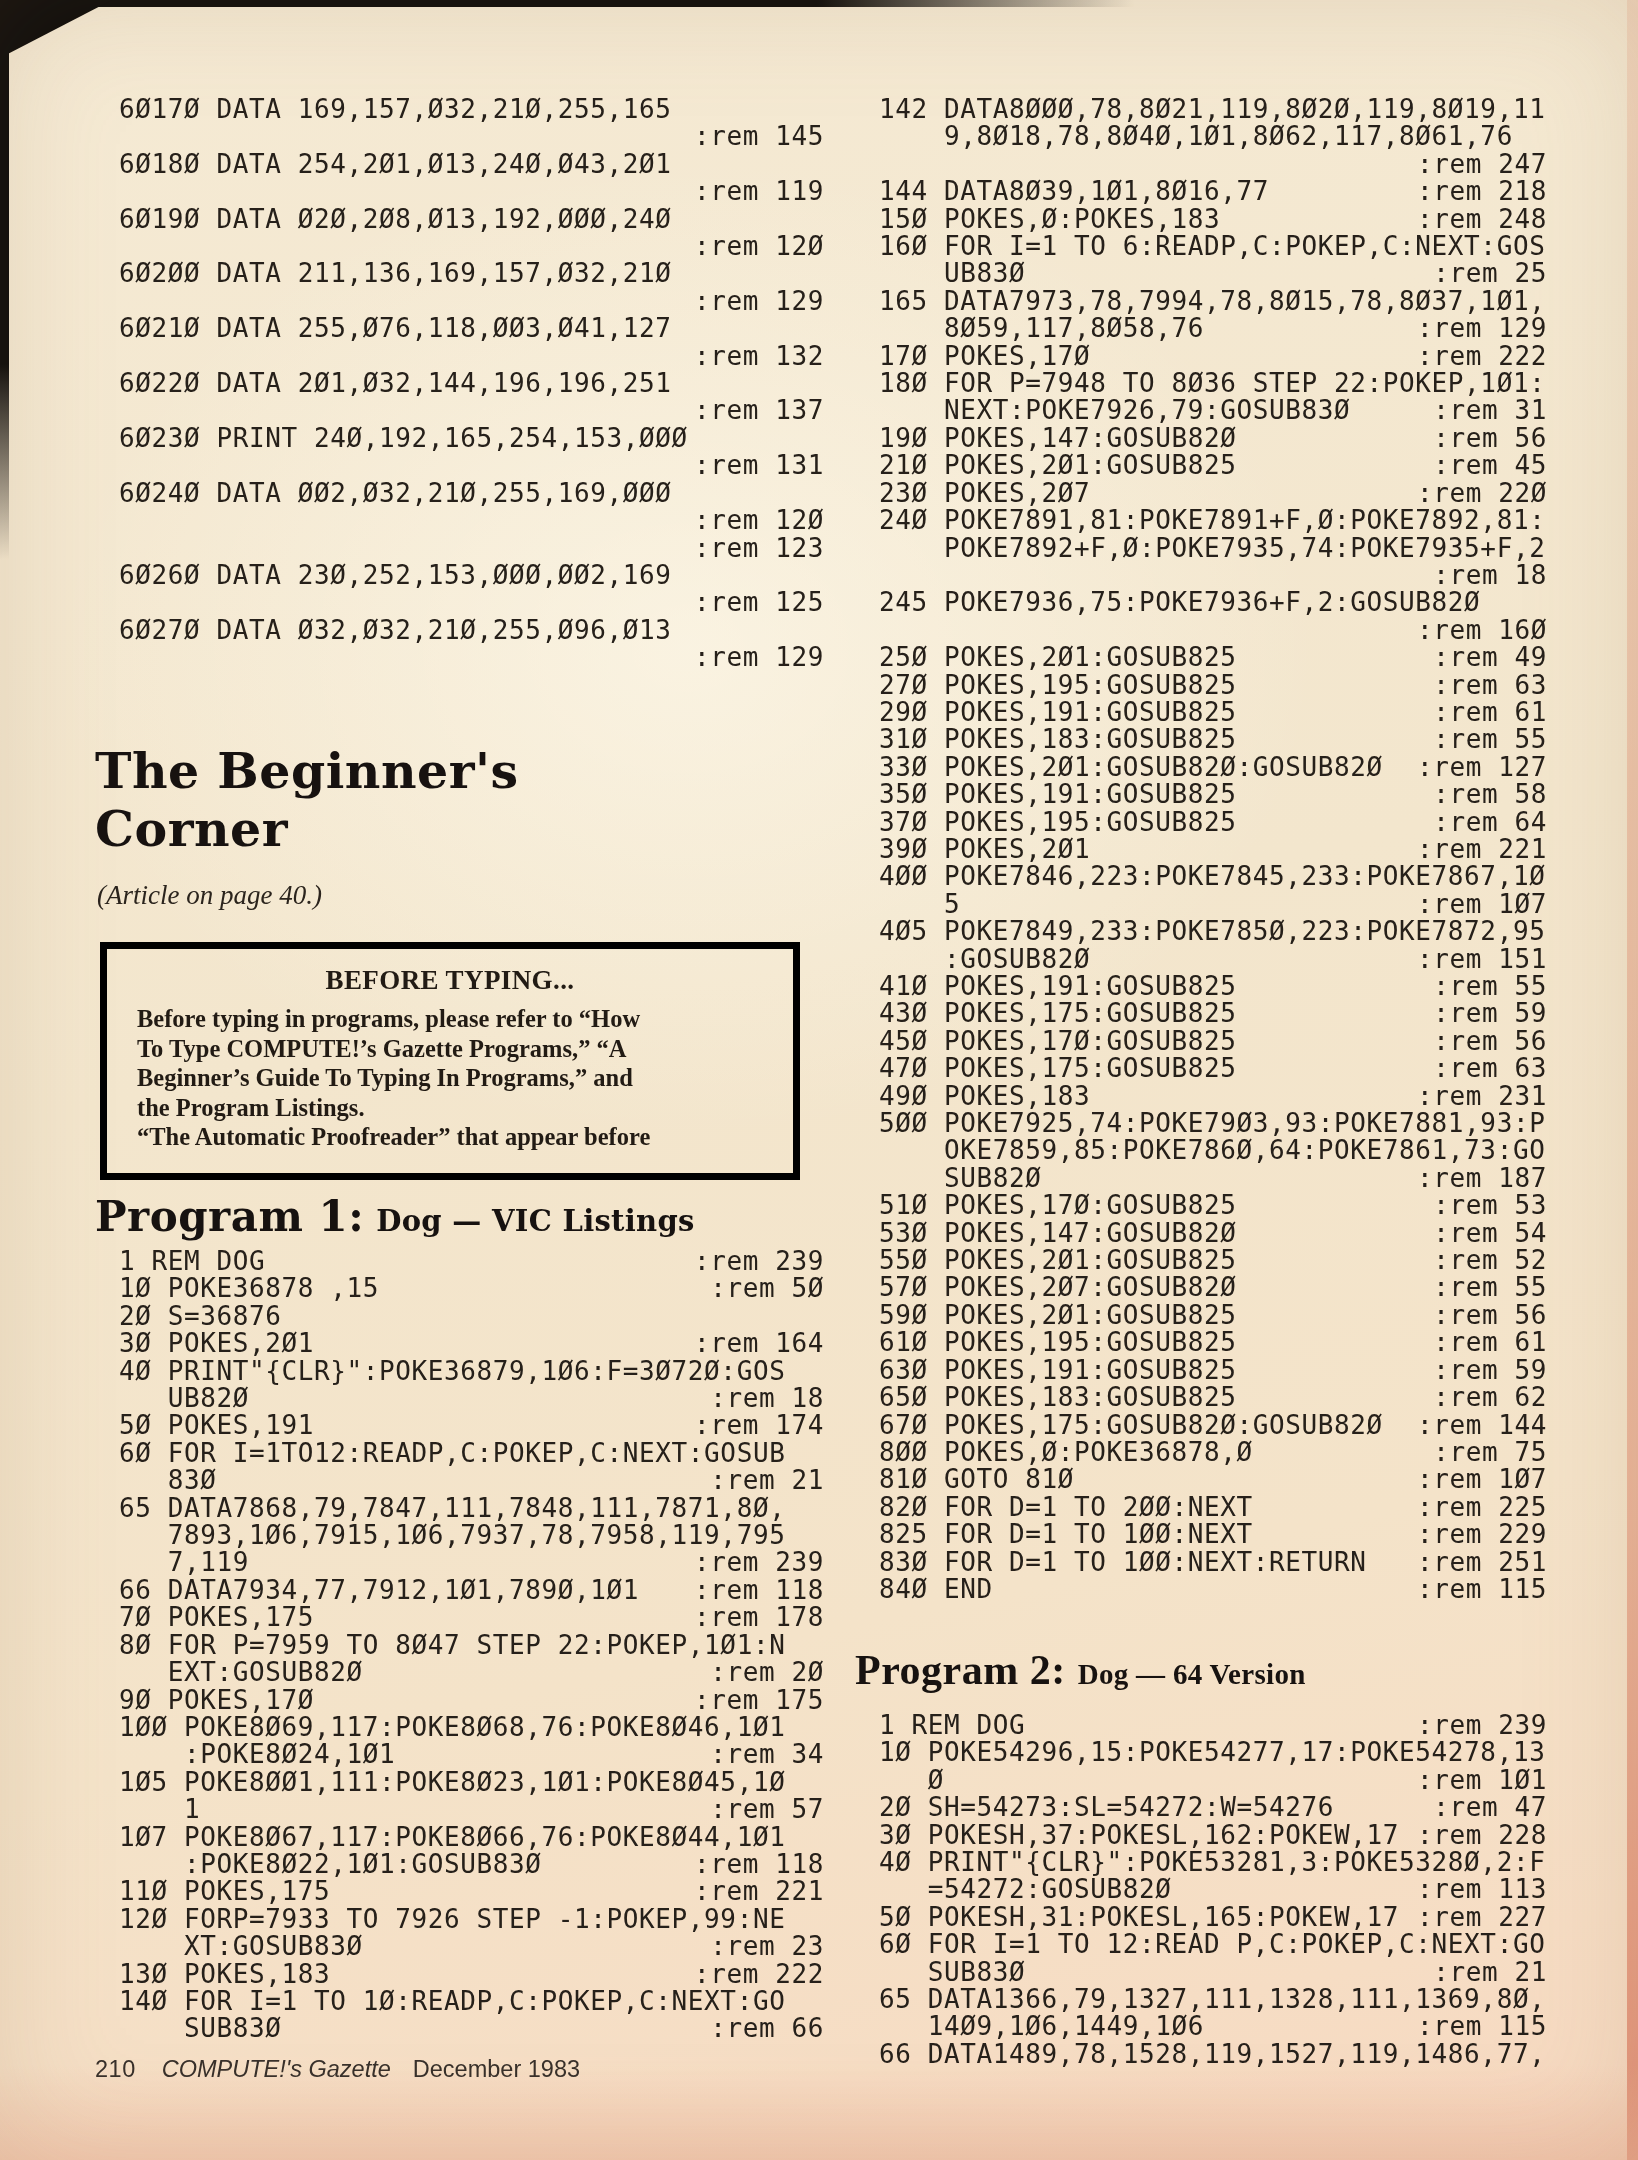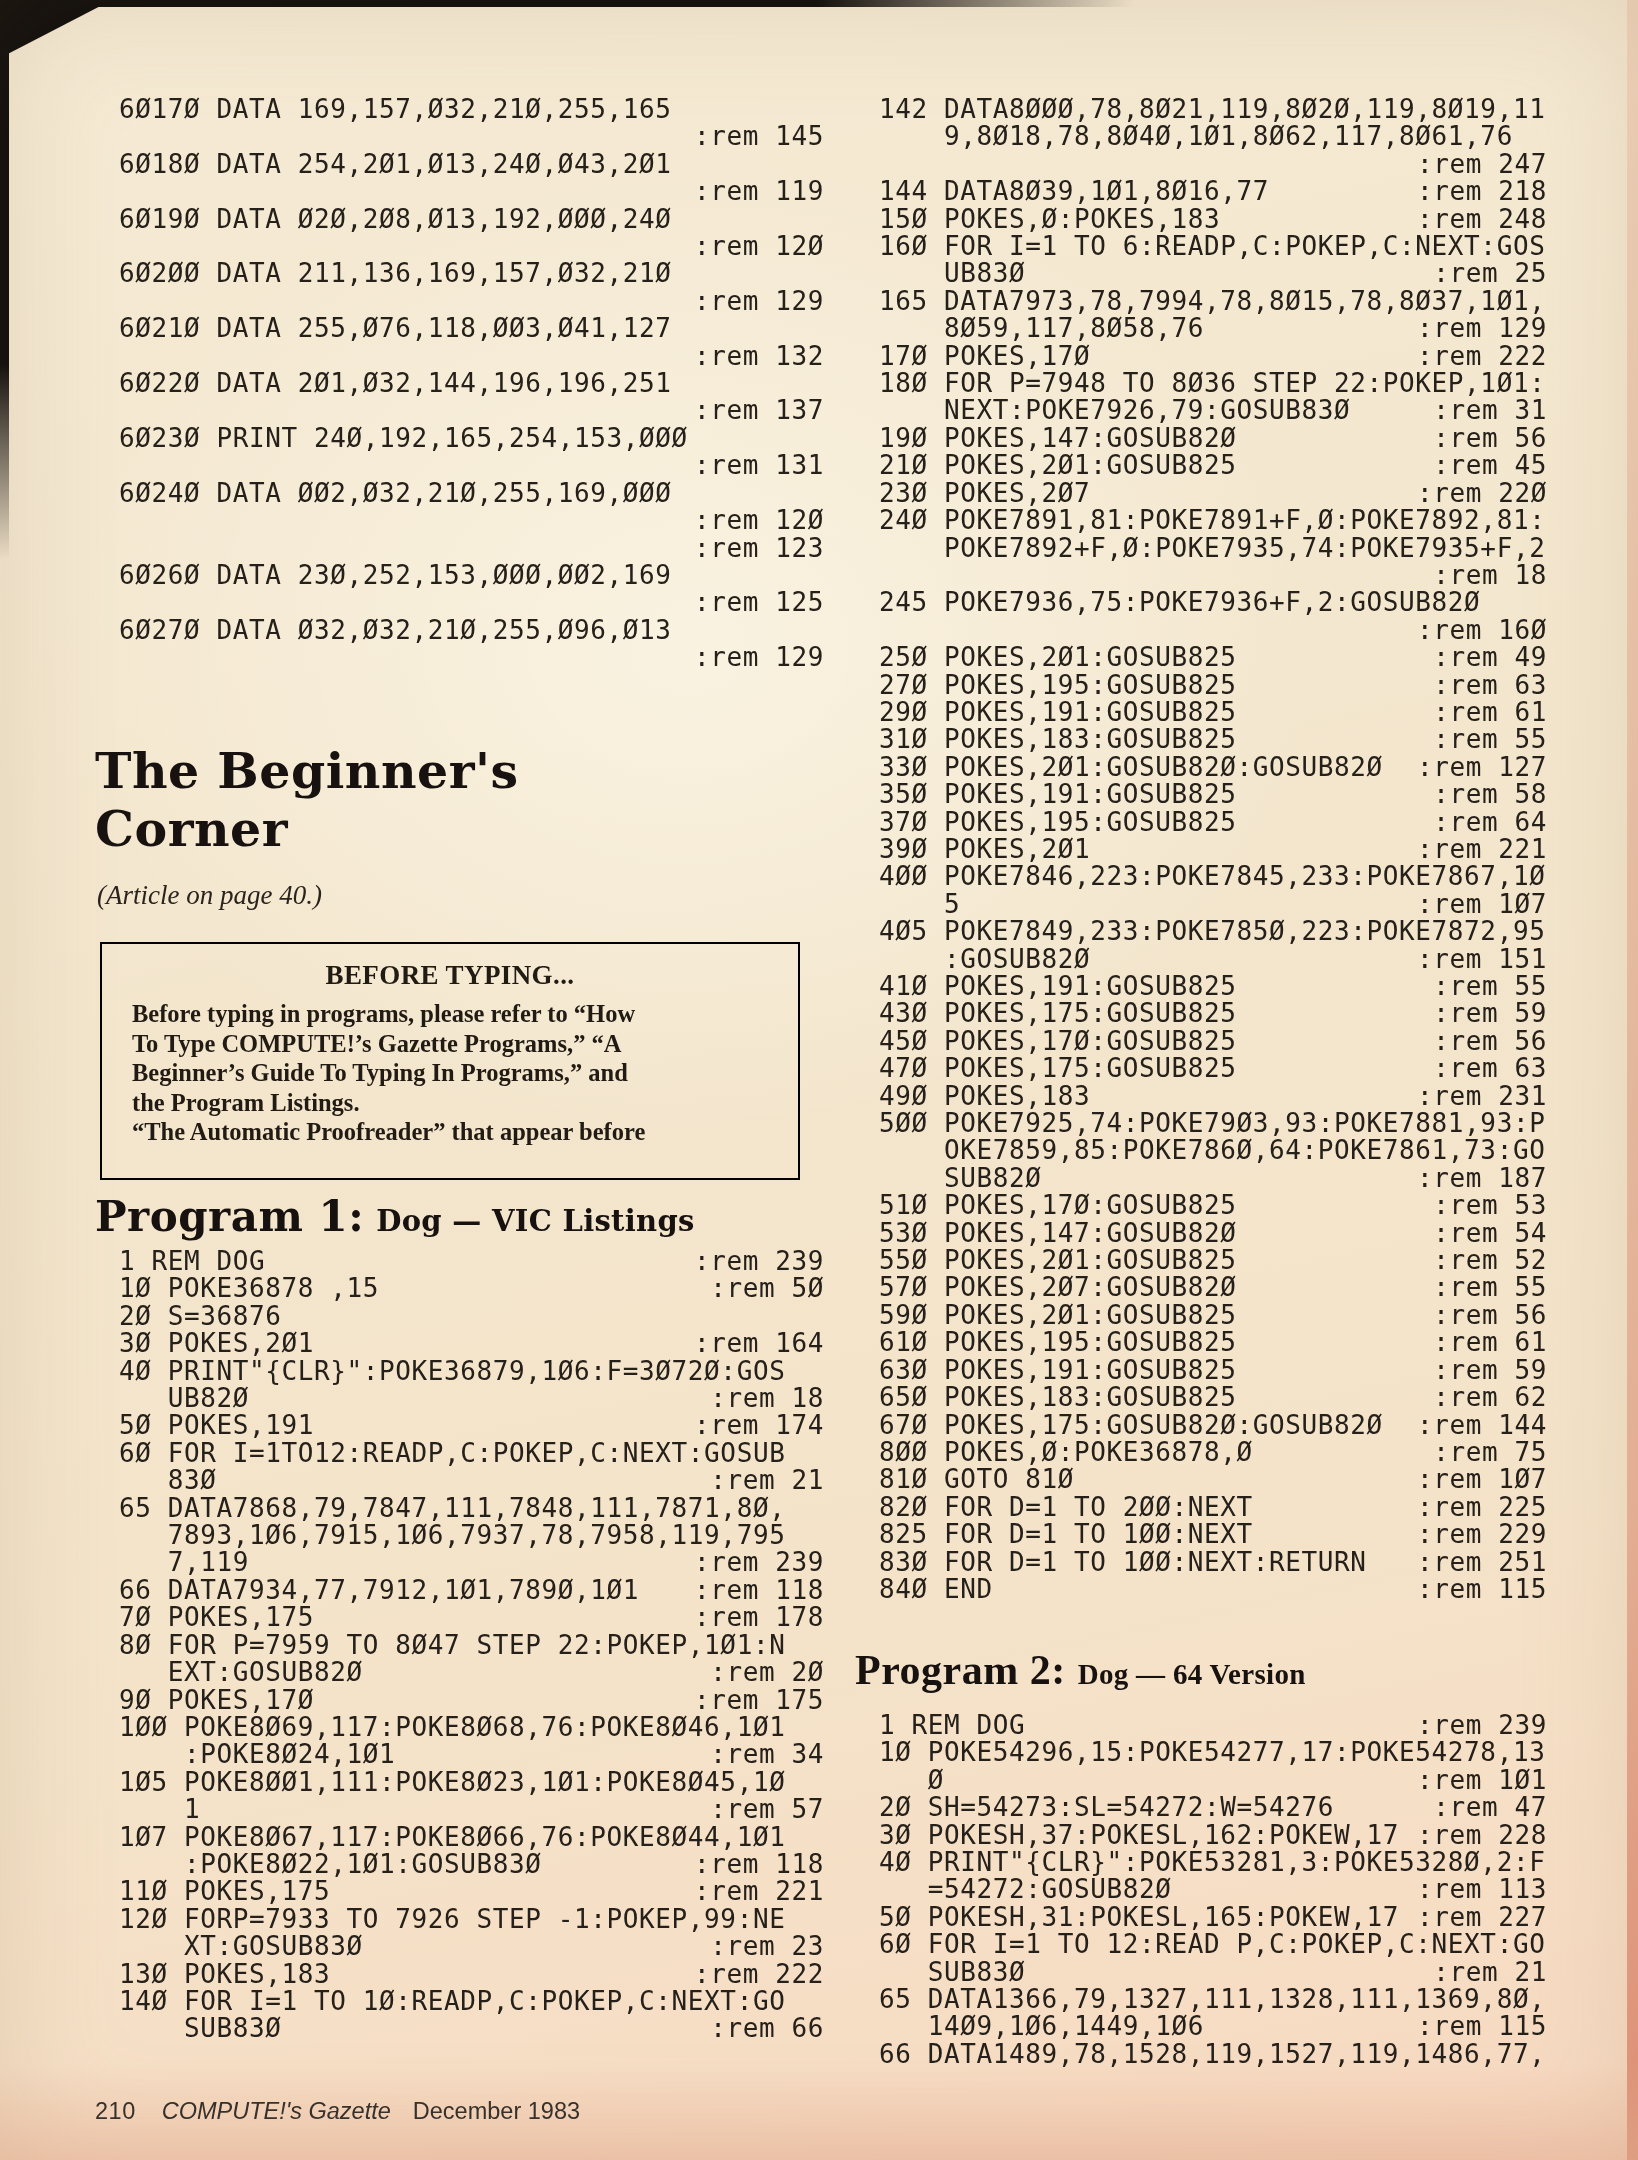--- a/index.html
+++ b/index.html
@@ -41,21 +41,21 @@
     font-family:"DejaVu Serif",serif;font-weight:700;
     font-size:49px;line-height:58px;color:#171210;letter-spacing:.5px;
   }
   .article-note{
     position:absolute;left:97px;top:880px;
     font-family:"Liberation Serif",serif;font-style:italic;
     font-size:27px;color:#2b241d;
   }
   .notice-box{
     position:absolute;left:100px;top:942px;width:700px;height:238px;
-    border:2px solid #000000;box-sizing:border-box;
+    border:7px solid #000000;box-sizing:border-box;
     font-family:"Liberation Serif",serif;font-weight:700;color:#221b14;
   }
   .notice-title{margin-top:16px;text-align:center;font-size:27px;letter-spacing:.4px;}
   .notice-body{margin:8px 30px 0 30px;font-size:24.5px;line-height:29.5px;}
   .prog-heading{
     position:absolute;display:flex;align-items:baseline;
     font-family:"DejaVu Serif",serif;font-weight:700;color:#171210;
   }
   .prog-heading .big{font-size:42px;letter-spacing:.5px;}
   .prog-heading .small{font-size:29px;margin-left:12px;letter-spacing:.3px;}
@@ -66,21 +66,21 @@
   #prog1-listing{left:95px;top:1248px;width:705px;}
   #col2-listing{left:855px;top:96px;width:668px;}
   #prog2-listing{left:855px;top:1712px;width:668px;}
 
   .footer{
     position:absolute;left:95px;top:2056px;
     font-size:23.5px;color:#38302a;display:flex;align-items:baseline;
   }
   .footer .pgnum{letter-spacing:.5px;}
   .footer .mag{font-style:italic;margin-left:26px;}
-  .footer .issue{margin-left:22px;margin-top:42px;}
+  .footer .issue{margin-left:22px;}
 </style>
 </head>
 <body>
 
 <div class="artifact top-bar"></div>
 <div class="artifact corner-wedge"></div>
 <div class="artifact left-bar"></div>
 <div class="artifact right-strip"></div>
 <div class="artifact bottom-tint"></div>
 <div class="artifact vignette"></div>

